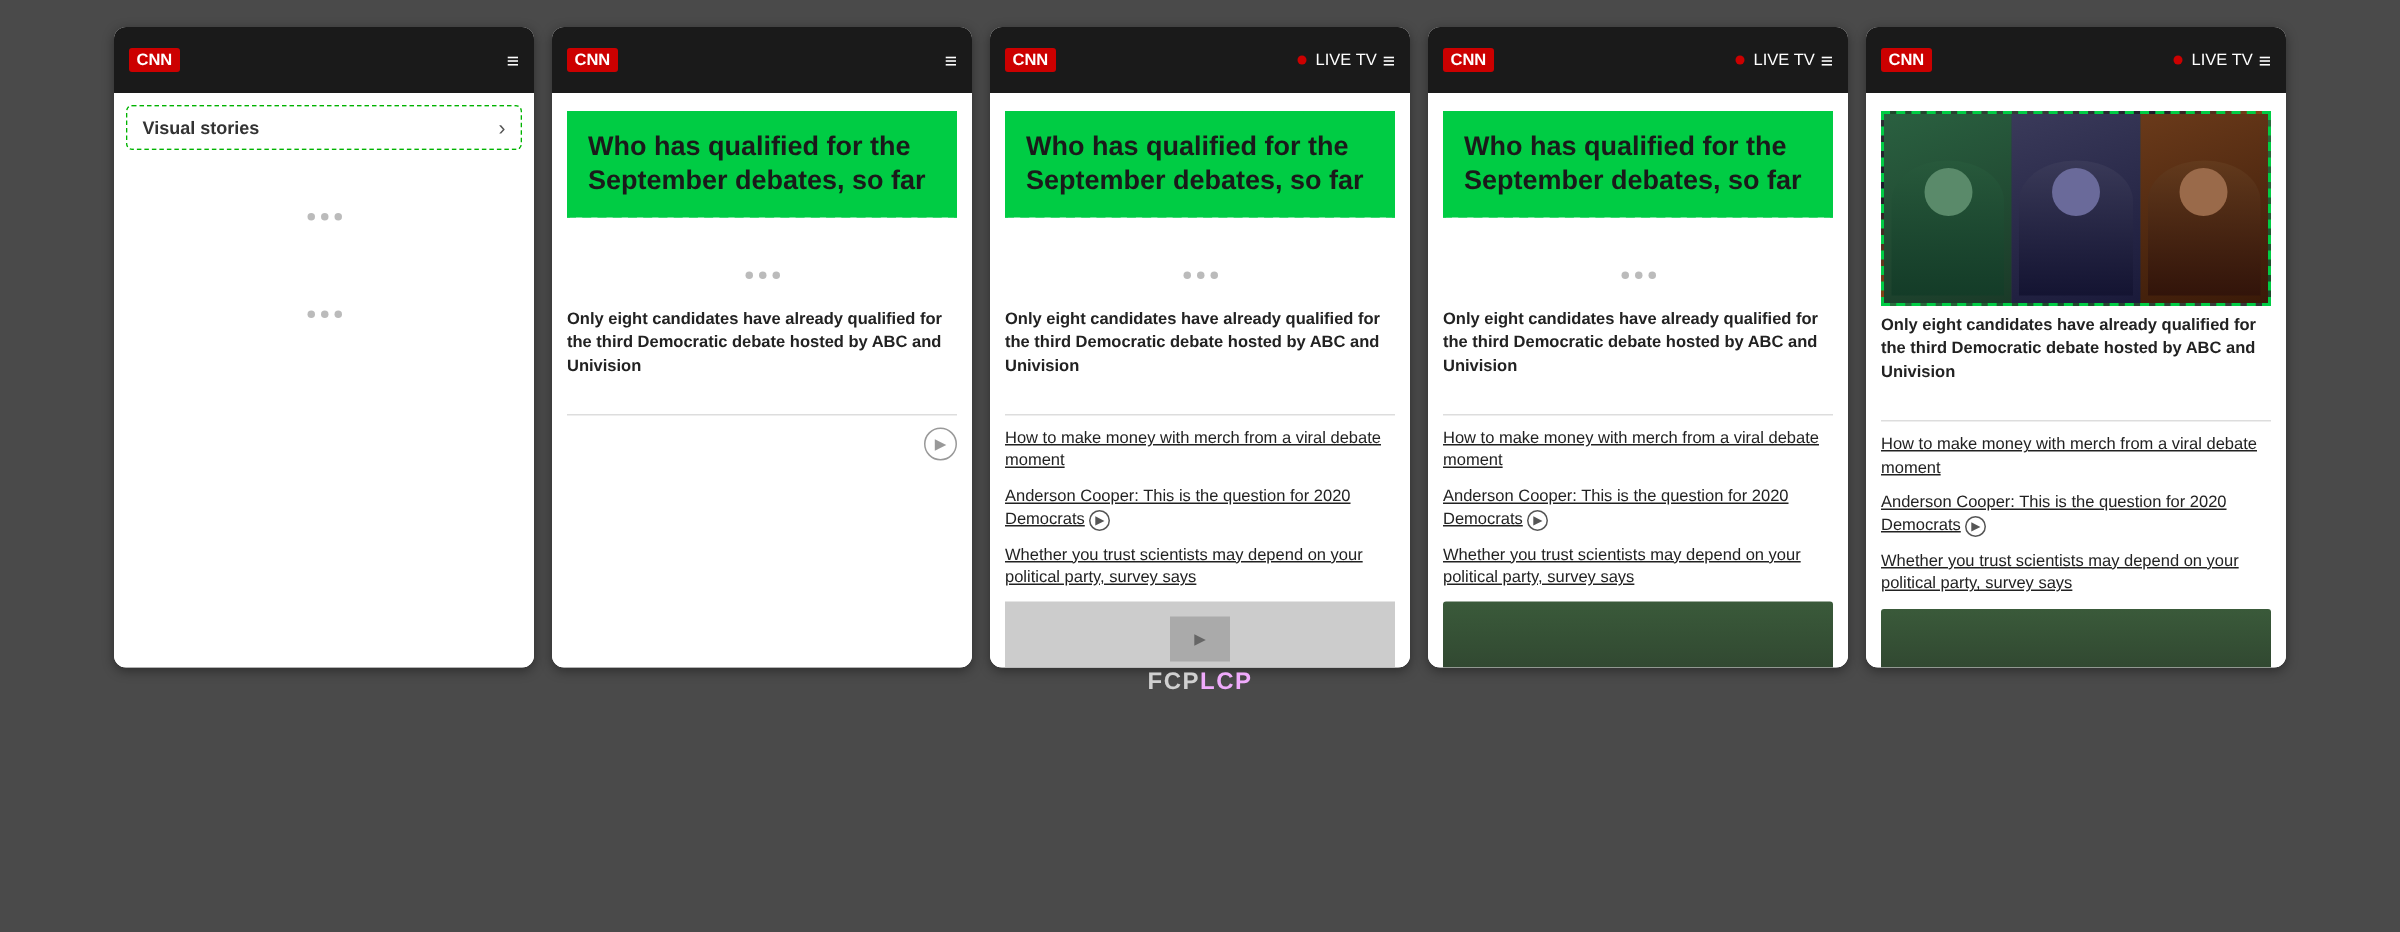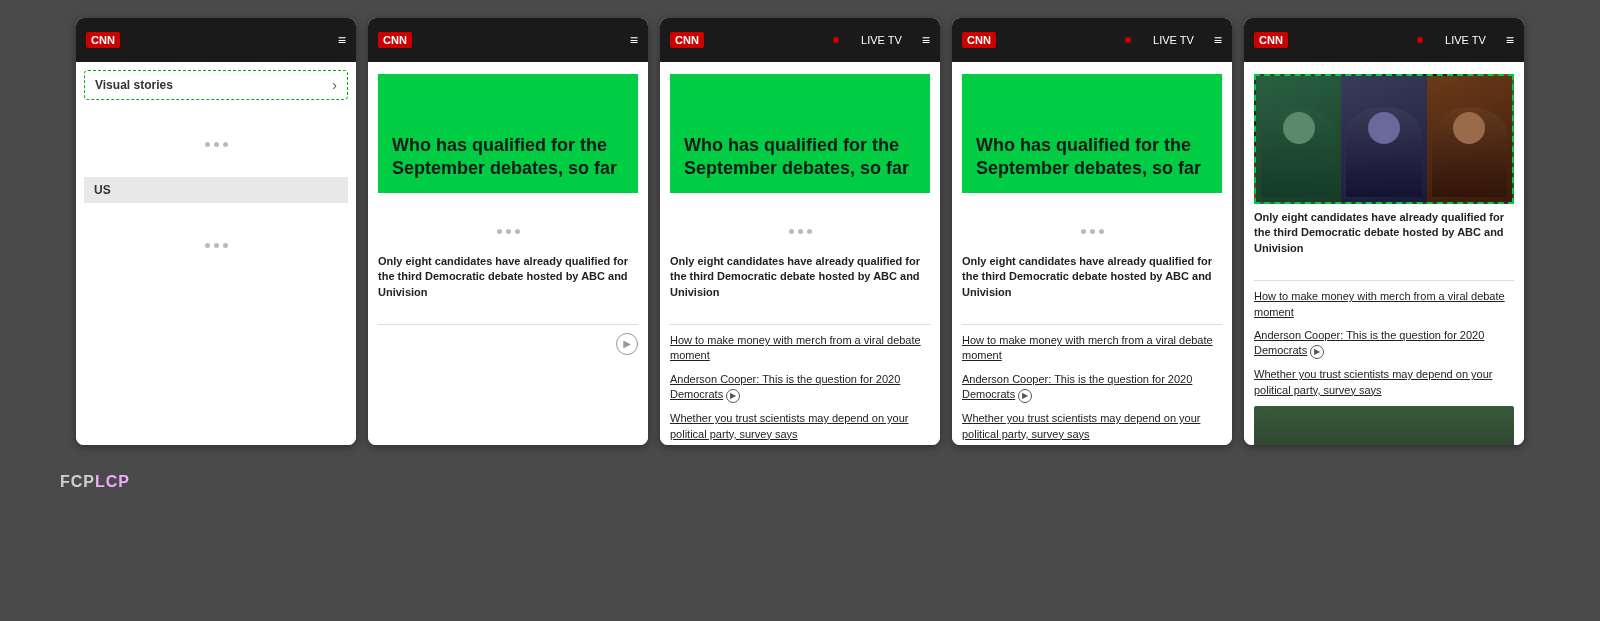--- a/index.html
+++ b/index.html
@@ -52,21 +52,21 @@
       color: #fff;
       font-size: 11px;
       font-weight: bold;
       padding: 2px 5px;
       border-radius: 2px;
     }
 
     .header-right {
       display: flex;
       align-items: center;
-      gap: 20px;
+      gap: 4px;
       color: #fff;
       font-size: 11px;
     }
 
     .live-tv-dot {
       width: 6px;
       height: 6px;
       background: #cc0000;
       border-radius: 50%;
       display: inline-block;
@@ -145,21 +145,20 @@
       background: #00cc44;
       padding: 10px 12px;
       margin-bottom: 16px;
     }
 
     .headline-text {
       font-size: 18px;
       font-weight: bold;
       color: #1a1a1a;
       line-height: 1.3;
-      margin-top: 48px;
     }
 
     .loading-area {
       display: flex;
       justify-content: center;
       padding: 20px 0;
       gap: 4px;
     }
 
     .article-stub {
@@ -249,21 +248,20 @@
     <div class="phone-body phone1-body">
       <div class="visual-stories-bar">
         <span class="visual-stories-label">Visual stories</span>
         <span class="vs-arrow">›</span>
       </div>
       <div class="loading-dots">
         <div class="loading-dot"></div>
         <div class="loading-dot"></div>
         <div class="loading-dot"></div>
       </div>
-      <div class="us-bar">US</div>
       <div class="loading-dots">
         <div class="loading-dot"></div>
         <div class="loading-dot"></div>
         <div class="loading-dot"></div>
       </div>
     </div>
   </div>
 
   <div class="phone-frame">
     <div class="phone-header">
@@ -394,16 +392,16 @@
           <span>Anderson Cooper: This is the question for 2020 Democrats</span><span class="play-btn">▶</span>
         </div>
         <div class="article-sub">Whether you trust scientists may depend on your political party, survey says</div>
         <div style="margin-top:6px;width:100%;height:70px;background:linear-gradient(180deg,#3a5a3a,#2a3a2a);border-radius:2px;"></div>
       </div>
     </div>
   </div>
 
 </div>
 
-<div style="display:flex;width:100%;justify-content:flex-start;padding:28px 60px 0 60px;">
+<div style="display:flex;width:100%;justify-content:center;padding:1px 60px 0 60px;">
   <span class="metric-label fcp-label">FCP</span>
   <span class="metric-label lcp-label">LCP</span>
 </div>
 
 </body></html>

